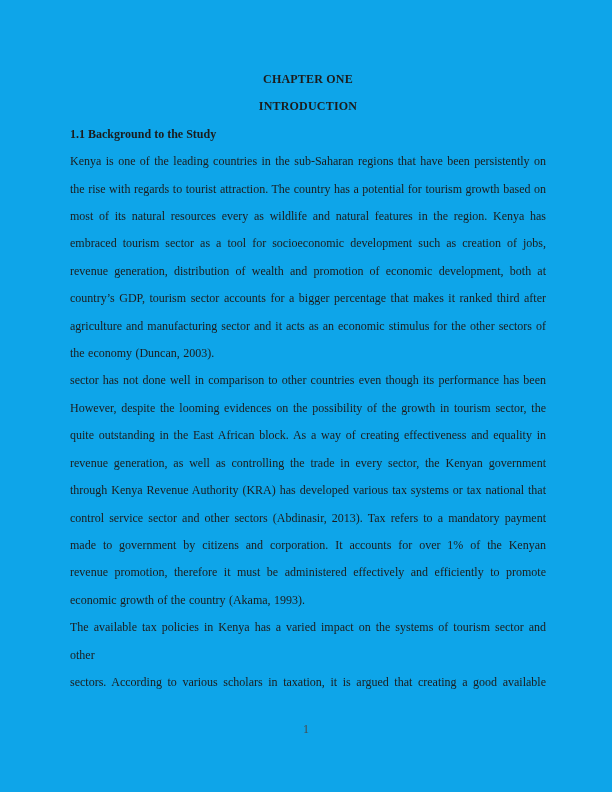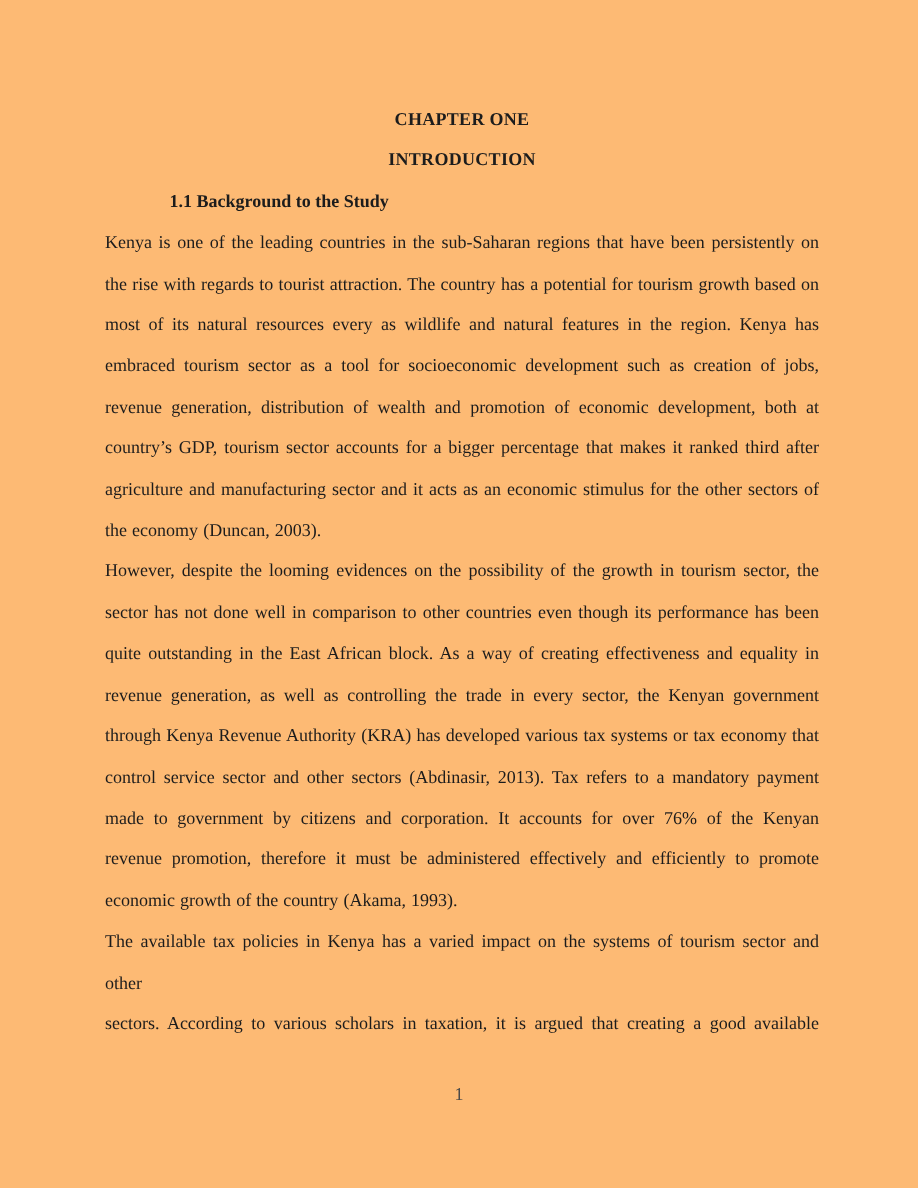--- a/index.html
+++ b/index.html
@@ -4,21 +4,21 @@
 <style>
   html, body {
     margin: 0;
     padding: 0;
     background: #ffffff;
   }
   .page {
     position: relative;
     width: 612px;
     height: 792px;
-    background: #fdba74;
+    background: #0ea5e9;
     font-family: "Liberation Serif", "DejaVu Serif", serif;
     color: #1c1c1c;
     overflow: hidden;
   }
   .content {
     position: absolute;
     left: 70px;
     top: 66px;
     width: 476px;
   }
@@ -27,21 +27,20 @@
     font-weight: bold;
     line-height: 27.4px;
     text-align: center;
     letter-spacing: 0.2px;
   }
   .section-heading {
     font-size: 12px;
     font-weight: bold;
     line-height: 27.4px;
     text-align: left;
-    margin-left: 43px;
   }
   .paragraph {
     margin: 0;
   }
   .line {
     font-size: 12px;
     line-height: 27.4px;
     text-align: justify;
     text-align-last: justify;
     white-space: normal;
@@ -74,27 +73,27 @@
           <div class="line">Kenya is one of the leading countries in the sub-Saharan regions that have been persistently on</div>
           <div class="line">the rise with regards to tourist attraction. The country has a potential for tourism growth based on</div>
           <div class="line">most of its natural resources every as wildlife and natural features in the region. Kenya has</div>
           <div class="line">embraced tourism sector as a tool for socioeconomic development such as creation of jobs,</div>
           <div class="line">revenue generation, distribution of wealth and promotion of economic development, both at</div>
           <div class="line">country’s GDP, tourism sector accounts for a bigger percentage that makes it ranked third after</div>
           <div class="line">agriculture and manufacturing sector and it acts as an economic stimulus for the other sectors of</div>
           <div class="line line-end">the economy (Duncan, 2003).</div>
         </div>
         <div class="paragraph">
+          <div class="line">sector has not done well in comparison to other countries even though its performance has been</div>
           <div class="line">However, despite the looming evidences on the possibility of the growth in tourism sector, the</div>
-          <div class="line">sector has not done well in comparison to other countries even though its performance has been</div>
           <div class="line">quite outstanding in the East African block. As a way of creating effectiveness and equality in</div>
           <div class="line">revenue generation, as well as controlling the trade in every sector, the Kenyan government</div>
-          <div class="line">through Kenya Revenue Authority (KRA) has developed various tax systems or tax economy that</div>
+          <div class="line">through Kenya Revenue Authority (KRA) has developed various tax systems or tax national that</div>
           <div class="line">control service sector and other sectors (Abdinasir, 2013). Tax refers to a mandatory payment</div>
-          <div class="line">made to government by citizens and corporation. It accounts for over 76% of the Kenyan</div>
+          <div class="line">made to government by citizens and corporation. It accounts for over 1% of the Kenyan</div>
           <div class="line">revenue promotion, therefore it must be administered effectively and efficiently to promote</div>
           <div class="line line-end">economic growth of the country (Akama, 1993).</div>
         </div>
         <div class="paragraph">
           <div class="line">The available tax policies in Kenya has a varied impact on the systems of tourism sector and other</div>
           <div class="line">sectors. According to various scholars in taxation, it is argued that creating a good available</div>
         </div>
       </div>
   </div>
   <div class="page-number">1</div>

